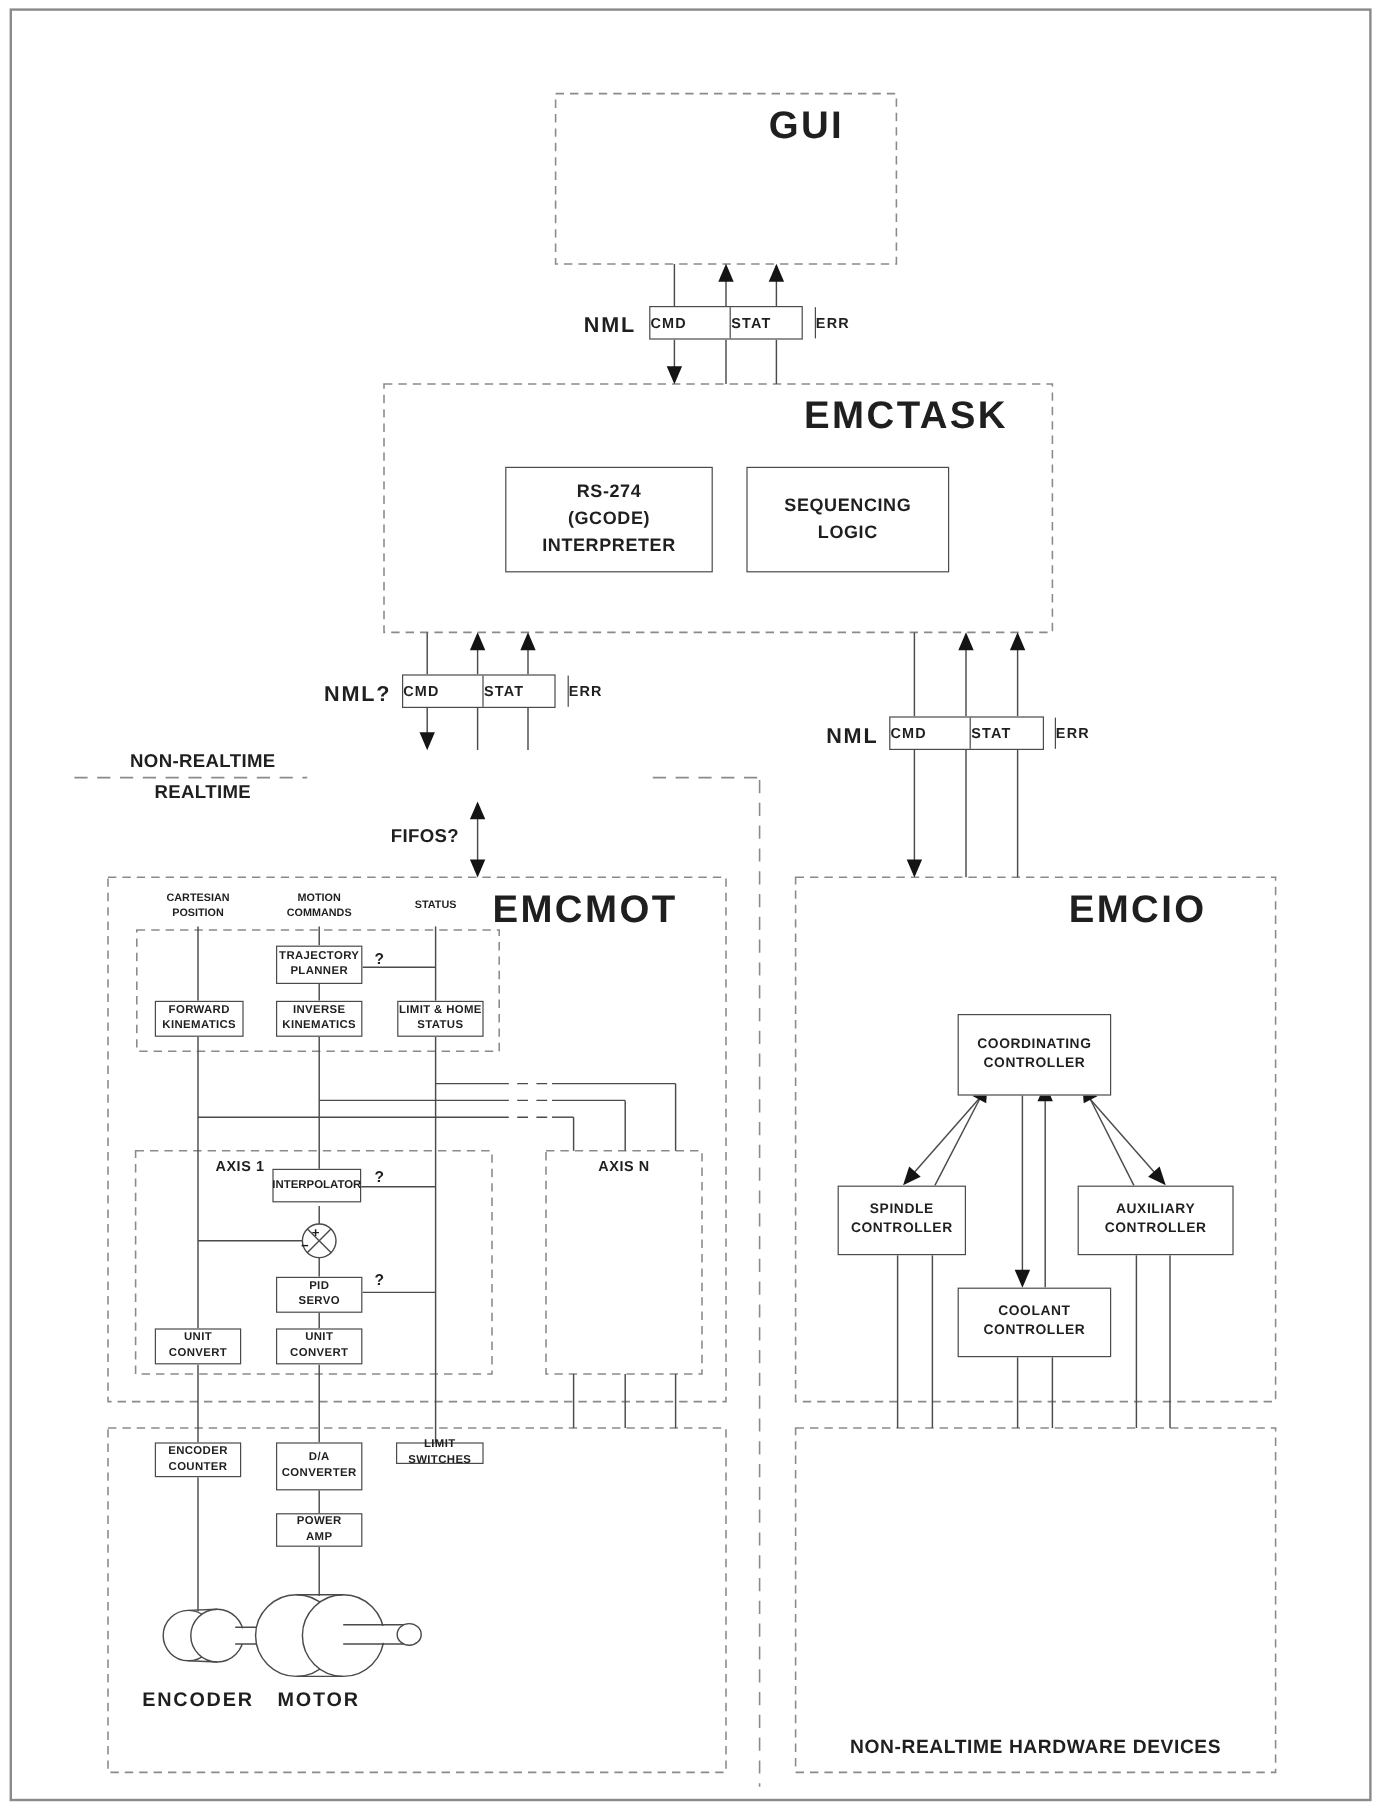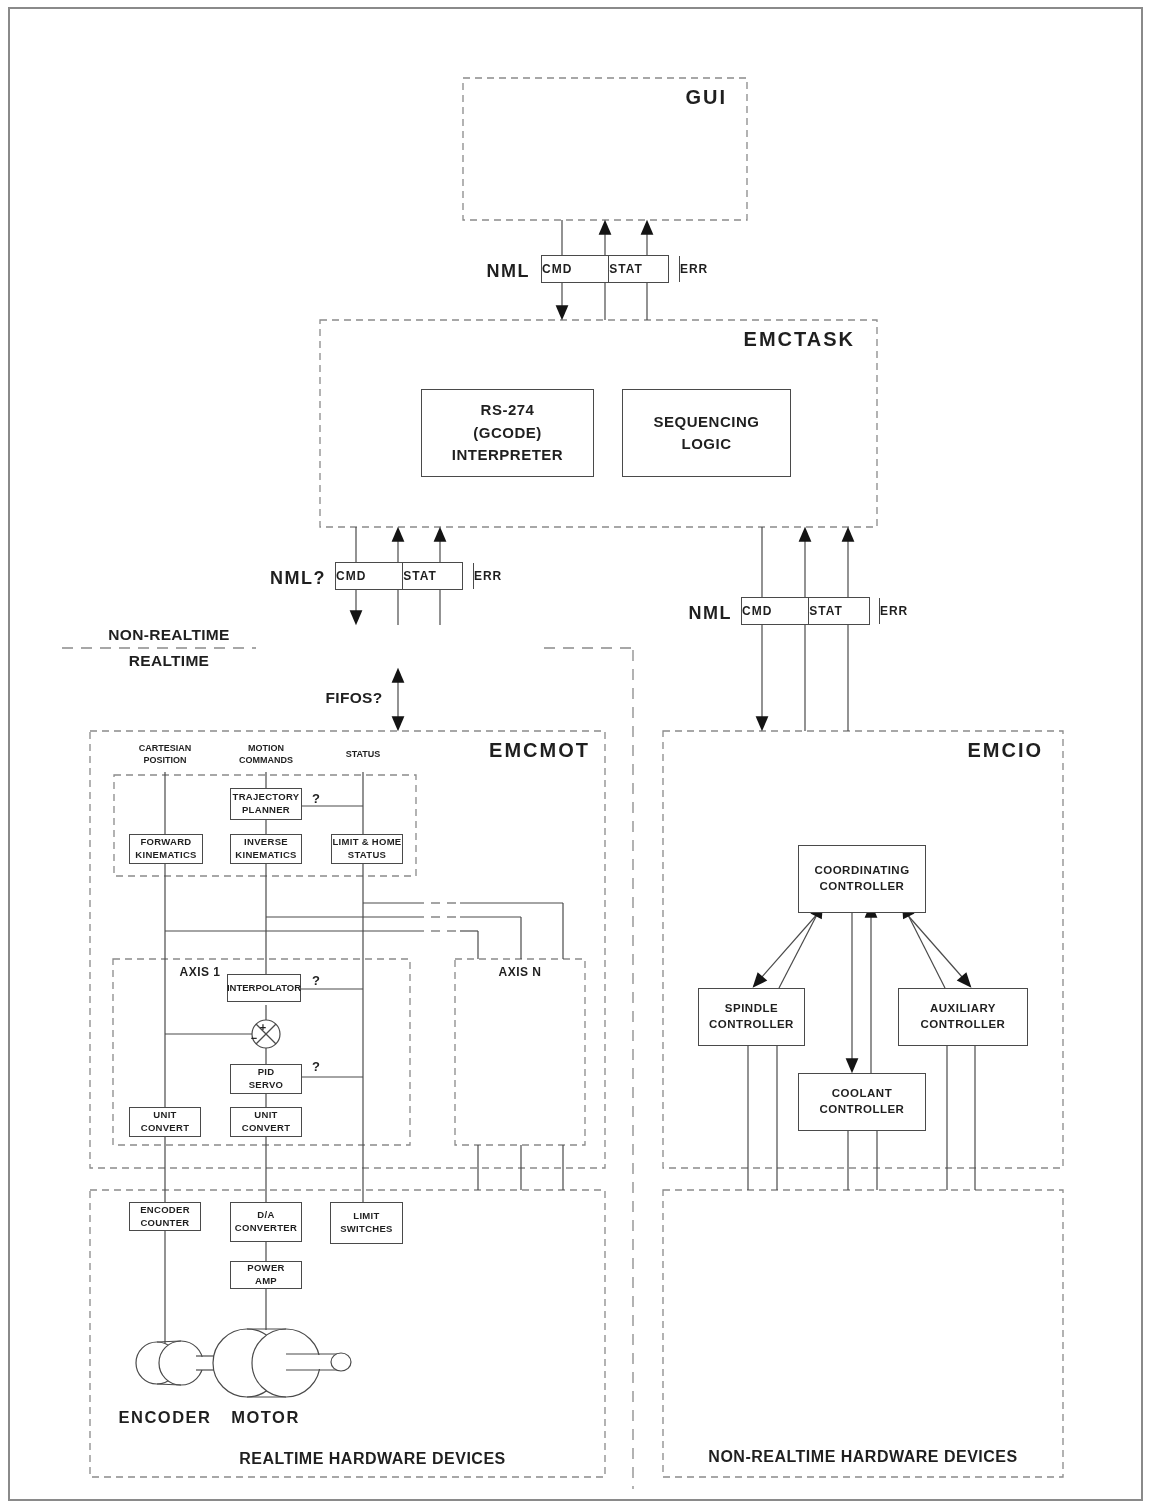--- a/index.html
+++ b/index.html
@@ -2,21 +2,21 @@
 <html><head>
 <meta charset="utf-8">
 <style>
   html,body{margin:0;padding:0;background:#fff;}
   #stage{position:relative;width:1152px;height:1510px;background:#fff;overflow:hidden;
          font-family:"Liberation Sans","DejaVu Sans",sans-serif;color:#1f1f1f;}
   #frame{position:absolute;inset:7px 9px 9px 8px;border:2px solid #8a8a8a;}
   svg{position:absolute;left:0;top:0;}
   .abs{position:absolute;}
   
-  .bt{font-size:20px;font-weight:bold;letter-spacing:2px;text-align:right;}
+  .bt{font-size:32px;font-weight:bold;letter-spacing:2px;text-align:center;}
   
   .nl{font-size:18px;font-weight:bold;letter-spacing:1.5px;text-align:right;}
   
   .chan{display:flex;background:#fff;border:1px solid #4a4a4a;box-sizing:border-box;gap:36px;}
   .chan .cell{flex:1;display:flex;align-items:center;justify-content:center;
               font-size:12px;font-weight:bold;letter-spacing:1px;}
   .chan .cell + .cell{border-left:1px solid #4a4a4a;}
   
   .sb{background:#fff;border:1px solid #4a4a4a;box-sizing:border-box;display:flex;
       align-items:center;justify-content:center;text-align:center;font-weight:bold;
@@ -250,22 +250,21 @@
 CONTROLLER</div>
   <div class="abs sb f11" style="left:898px;top:988px;width:130px;height:58px;">AUXILIARY
 CONTROLLER</div>
   <div class="abs sb f11" style="left:798px;top:1073px;width:128px;height:58px;">COOLANT
 CONTROLLER</div>
 
   <div class="abs sb f95" style="left:129px;top:1202px;width:72px;height:29px;">ENCODER
 COUNTER</div>
   <div class="abs sb f95" style="left:230px;top:1202px;width:72px;height:40px;">D/A
 CONVERTER</div>
-  <div class="abs sb f95" style="left:330px;top:1202px;width:73px;height:42px;">LIMIT
+  <div class="abs sb f95" style="left:330px;top:1202px;width:73px;height:18px;">LIMIT
 SWITCHES</div>
   <div class="abs sb f95" style="left:230px;top:1261px;width:72px;height:28px;">POWER
 AMP</div>
 
   <div class="abs tl f165" style="left:105px;top:1407px;width:120px;height:20px;">ENCODER</div>
   <div class="abs tl f165" style="left:213px;top:1407px;width:105px;height:20px;">MOTOR</div>
-  <div class="abs tl f16" style="left:115px;top:1449px;width:515px;height:20px;">REALTIME HARDWARE DEVICES</div>
   <div class="abs tl f16" style="left:663px;top:1447px;width:400px;height:20px;">NON-REALTIME HARDWARE DEVICES</div>
 </div>
 
 </body></html>

